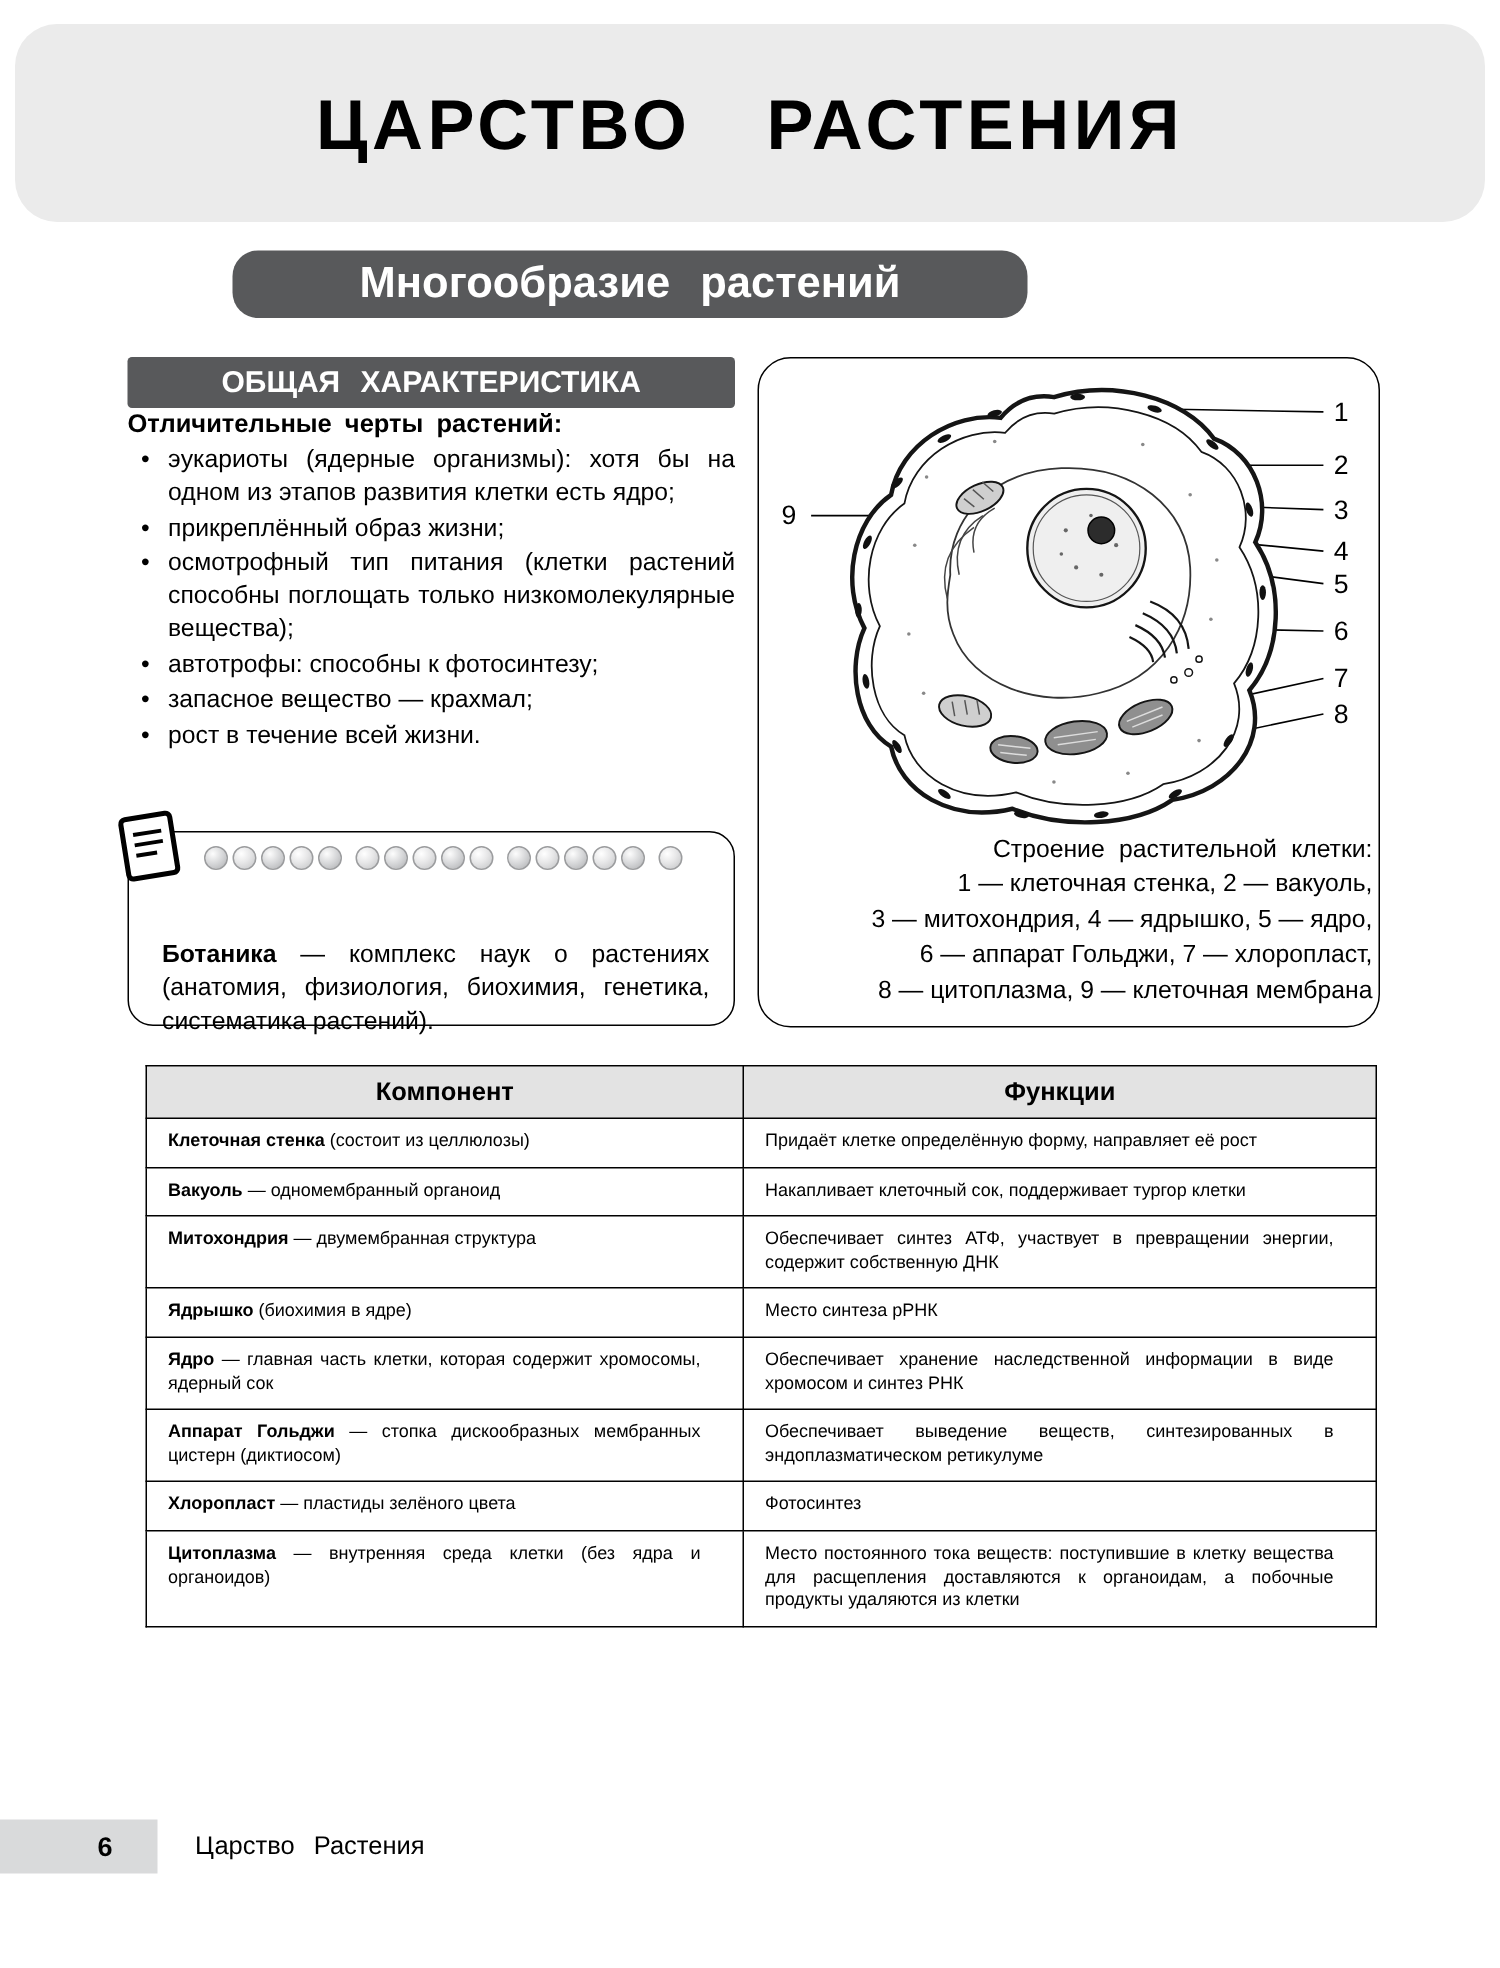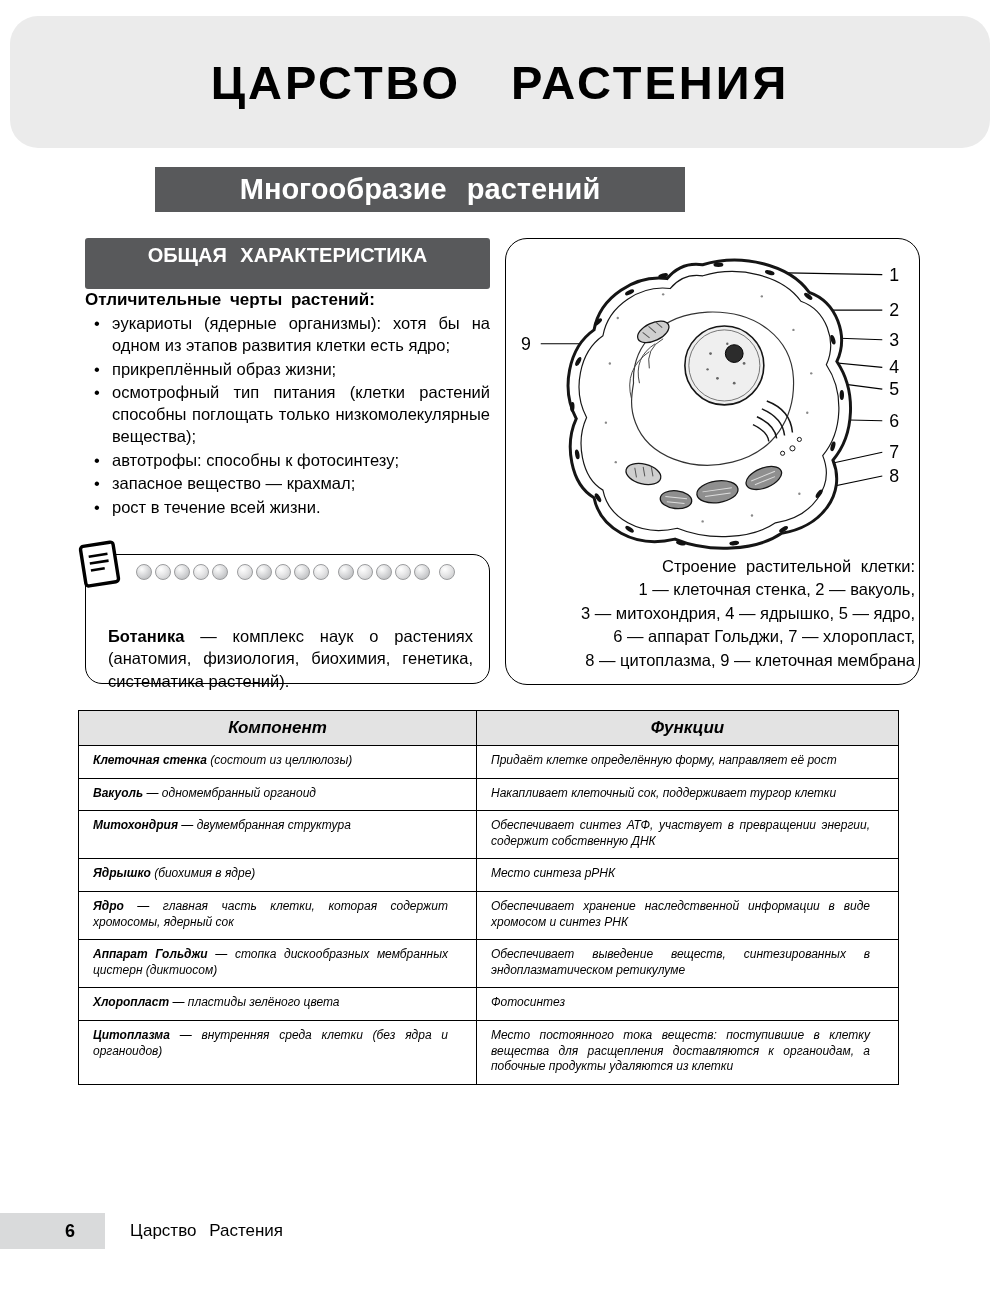--- a/index.html
+++ b/index.html
@@ -7,28 +7,28 @@
     font-family:"Liberation Sans", sans-serif; position:relative; overflow:hidden; }
 
   
   .title-band { position:absolute; left:10px; top:16px; width:980px; height:132px;
     background:#ebebeb; border-radius:28px; display:flex; align-items:center; justify-content:center; }
   .title-band h1 { font-size:47px; font-weight:bold; letter-spacing:3px; word-spacing:34px; }
 
   
   .banner { position:absolute; left:155px; top:167px; width:530px; height:45px;
     background:#58595b; color:#fff; display:flex; align-items:center; justify-content:center;
-    font-size:29px; font-weight:bold; word-spacing:12px; }
+    font-size:29px; font-weight:bold; word-spacing:12px;border-radius:17px; }
 
   .content { position:absolute; left:85px; top:238px; width:835px; height:450px; }
 
   
   .left-col { position:absolute; left:0; top:0; width:405px; }
   .subhead { background:#58595b; color:#fff; text-align:center; font-weight:bold;
-    font-size:20px; padding:6px 0 22px; border-radius:3px; word-spacing:8px; }
+    font-size:20px; padding:6px 0 5px; border-radius:3px; word-spacing:8px; }
   .intro { font-weight:bold; font-size:17px; margin-top:1px; word-spacing:4px; }
   ul.features { list-style:none; margin-top:3px; }
   ul.features li { position:relative; padding-left:27px; font-size:16.5px; line-height:1.32;
     text-align:justify; margin-top:2px; }
   ul.features li::before { content:"\2022"; position:absolute; left:9px; top:0; }
 
   
   .note-box { position:absolute; left:0; top:316px; width:405px; height:130px;
     border:1.6px solid #000; border-radius:17px; padding:70px 16px 8px 22px; }
   .note-icon { position:absolute; left:-12px; top:-18px; width:52px; height:54px; }
@@ -40,22 +40,22 @@
   .note-text { font-size:16.5px; line-height:1.36; text-align:justify; }
 
   
   .figure-box { position:absolute; left:420px; top:0; width:415px; height:447px;
     border:1.6px solid #000; border-radius:22px; padding:6px 4px 0; }
   .cell-svg { display:block; width:100%; height:306px; }
   .cap { text-align:right; font-size:16.5px; line-height:1.42; }
   .cap-title { margin-top:4px; word-spacing:5px; }
 
   
-  table.comp { position:absolute; left:78px; top:710px; width:821px;
-    border-collapse:collapse; table-layout:fixed;font-style:italic; }
+  table.comp { position:absolute; left:97px; top:710px; width:821px;
+    border-collapse:collapse; table-layout:fixed; }
   table.comp col.c1 { width:398px; }
   table.comp th { background:#e3e3e3; border:1.3px solid #000; font-size:17px;
     font-weight:bold; padding:7px 6px; text-align:center; }
   table.comp td { border:1.3px solid #000; font-size:12px; line-height:1.3;
     padding:7px 28px 9px 14px; vertical-align:top; text-align:justify; }
 
   
   .page-num-box { position:absolute; left:0; top:1213px; width:105px; height:36px;
     background:#d9dadb; display:flex; align-items:center; justify-content:flex-end;
     padding-right:30px; font-size:18px; font-weight:bold; }

